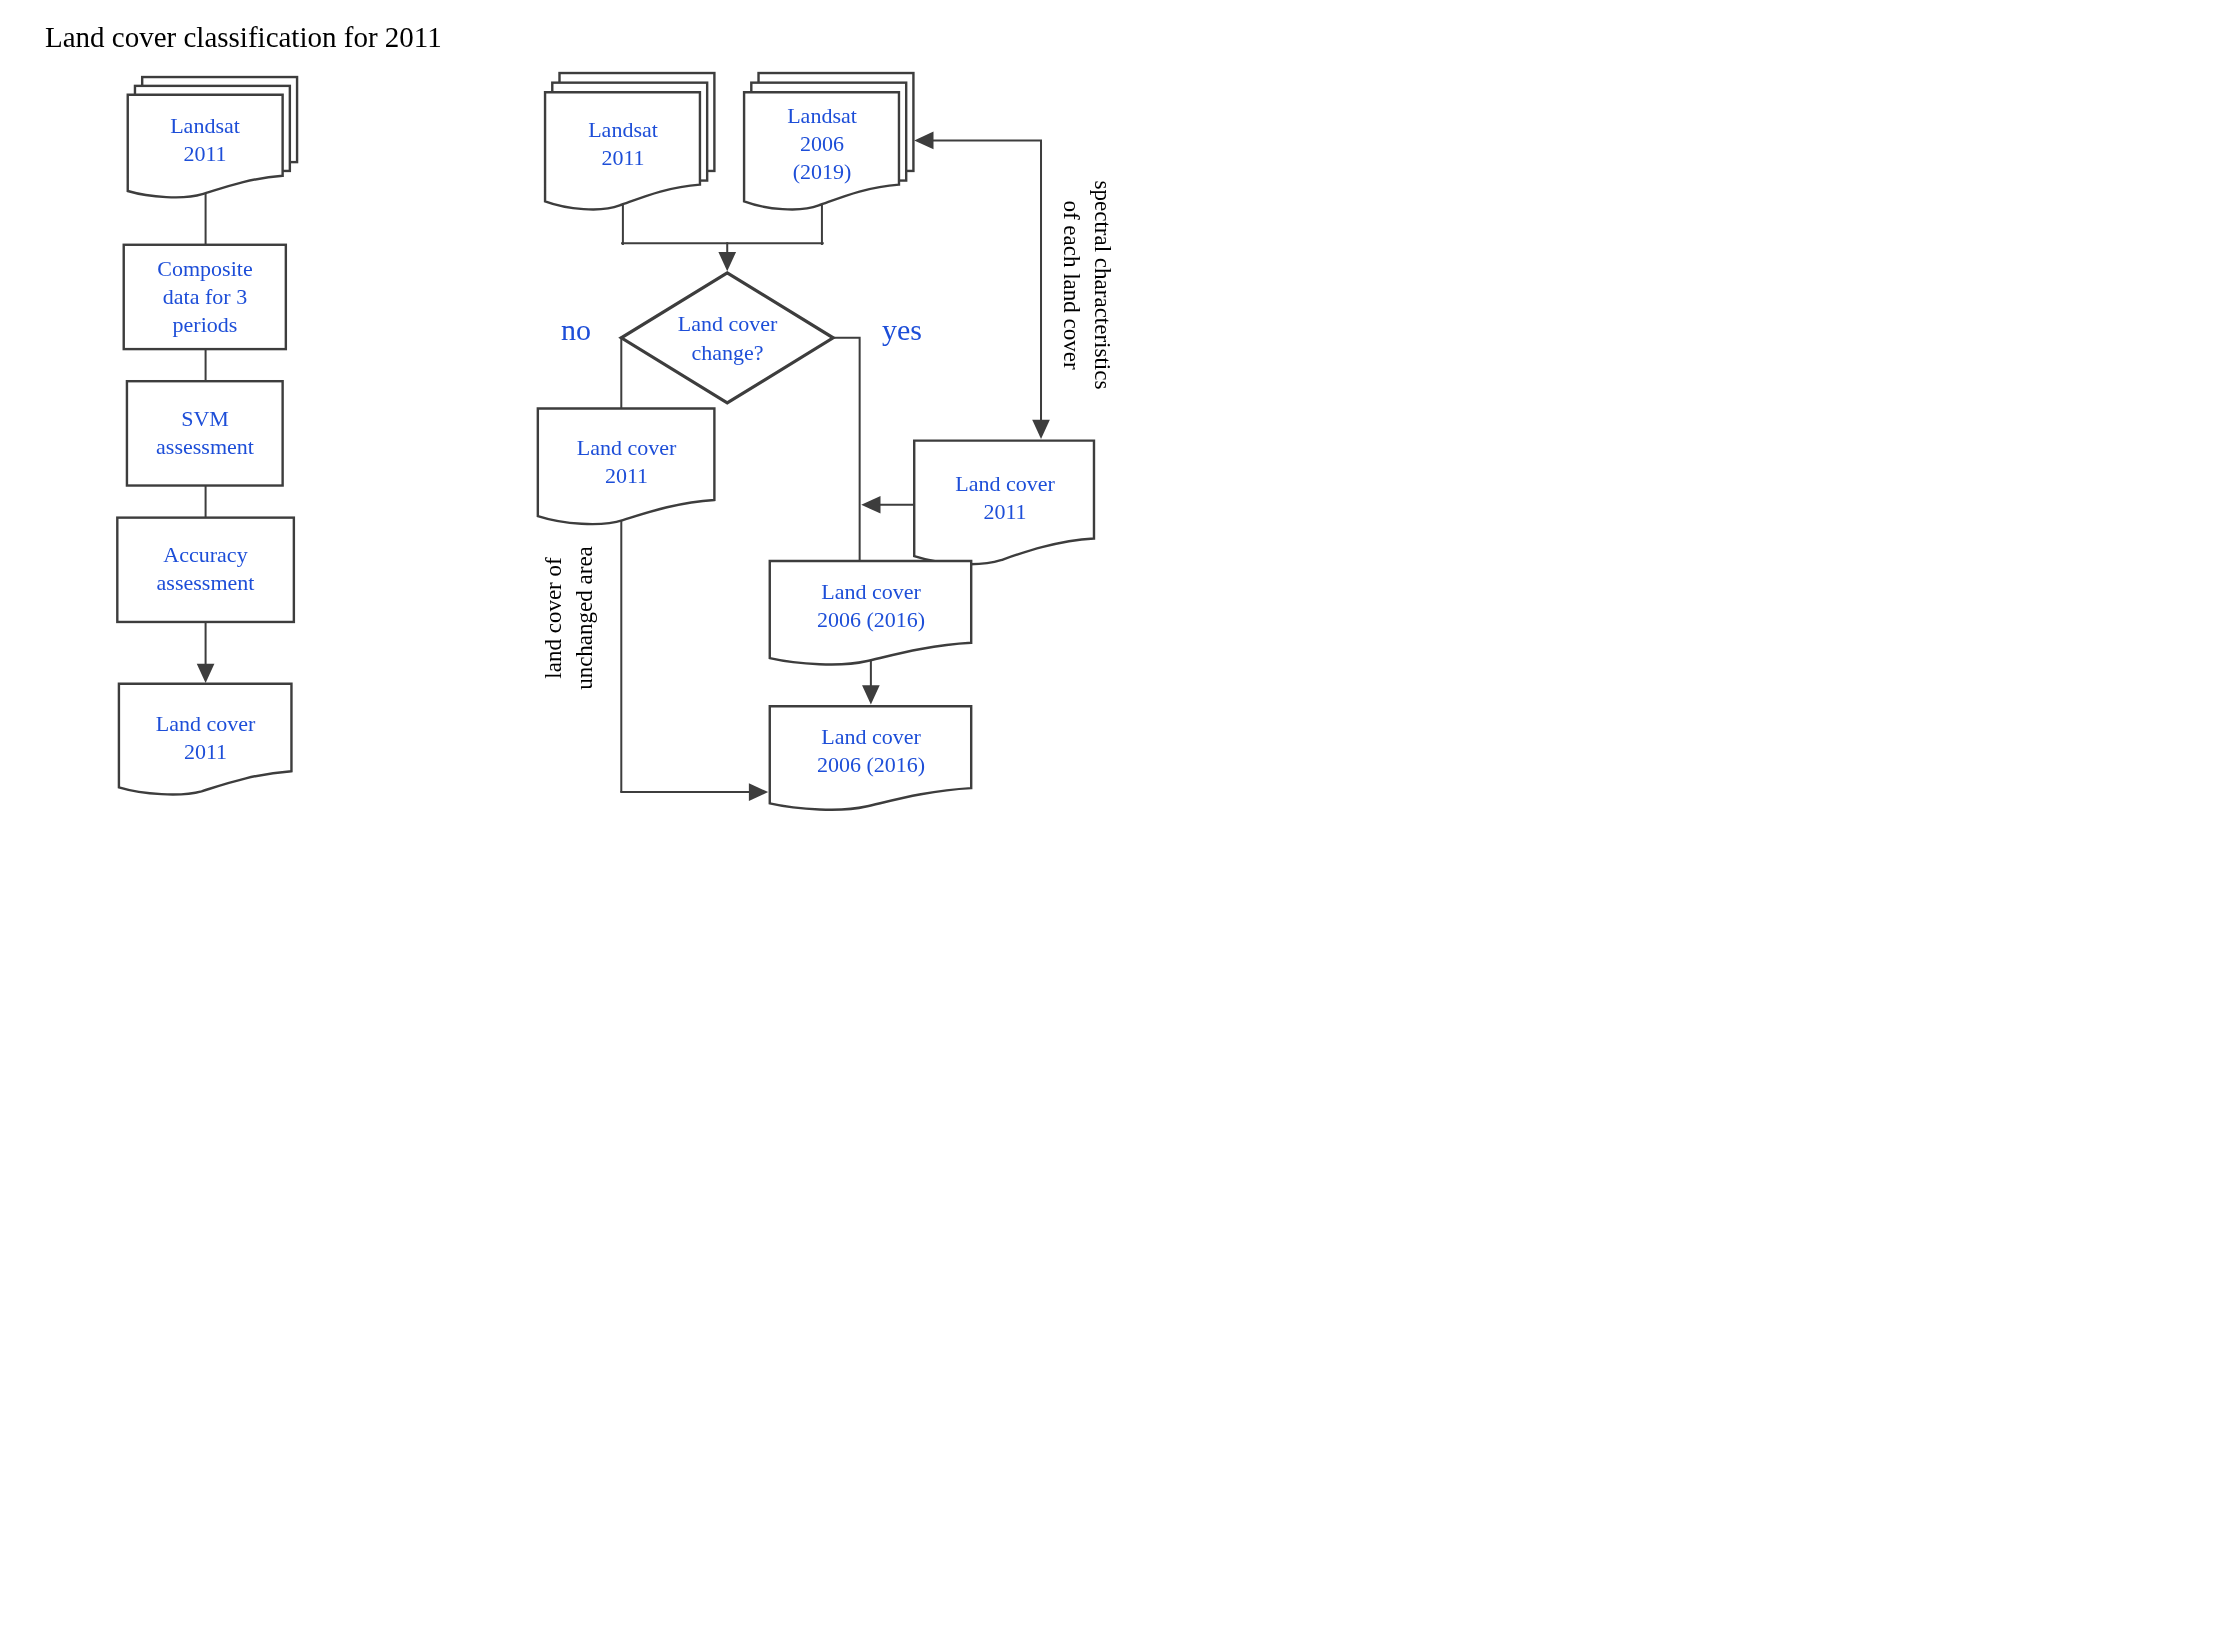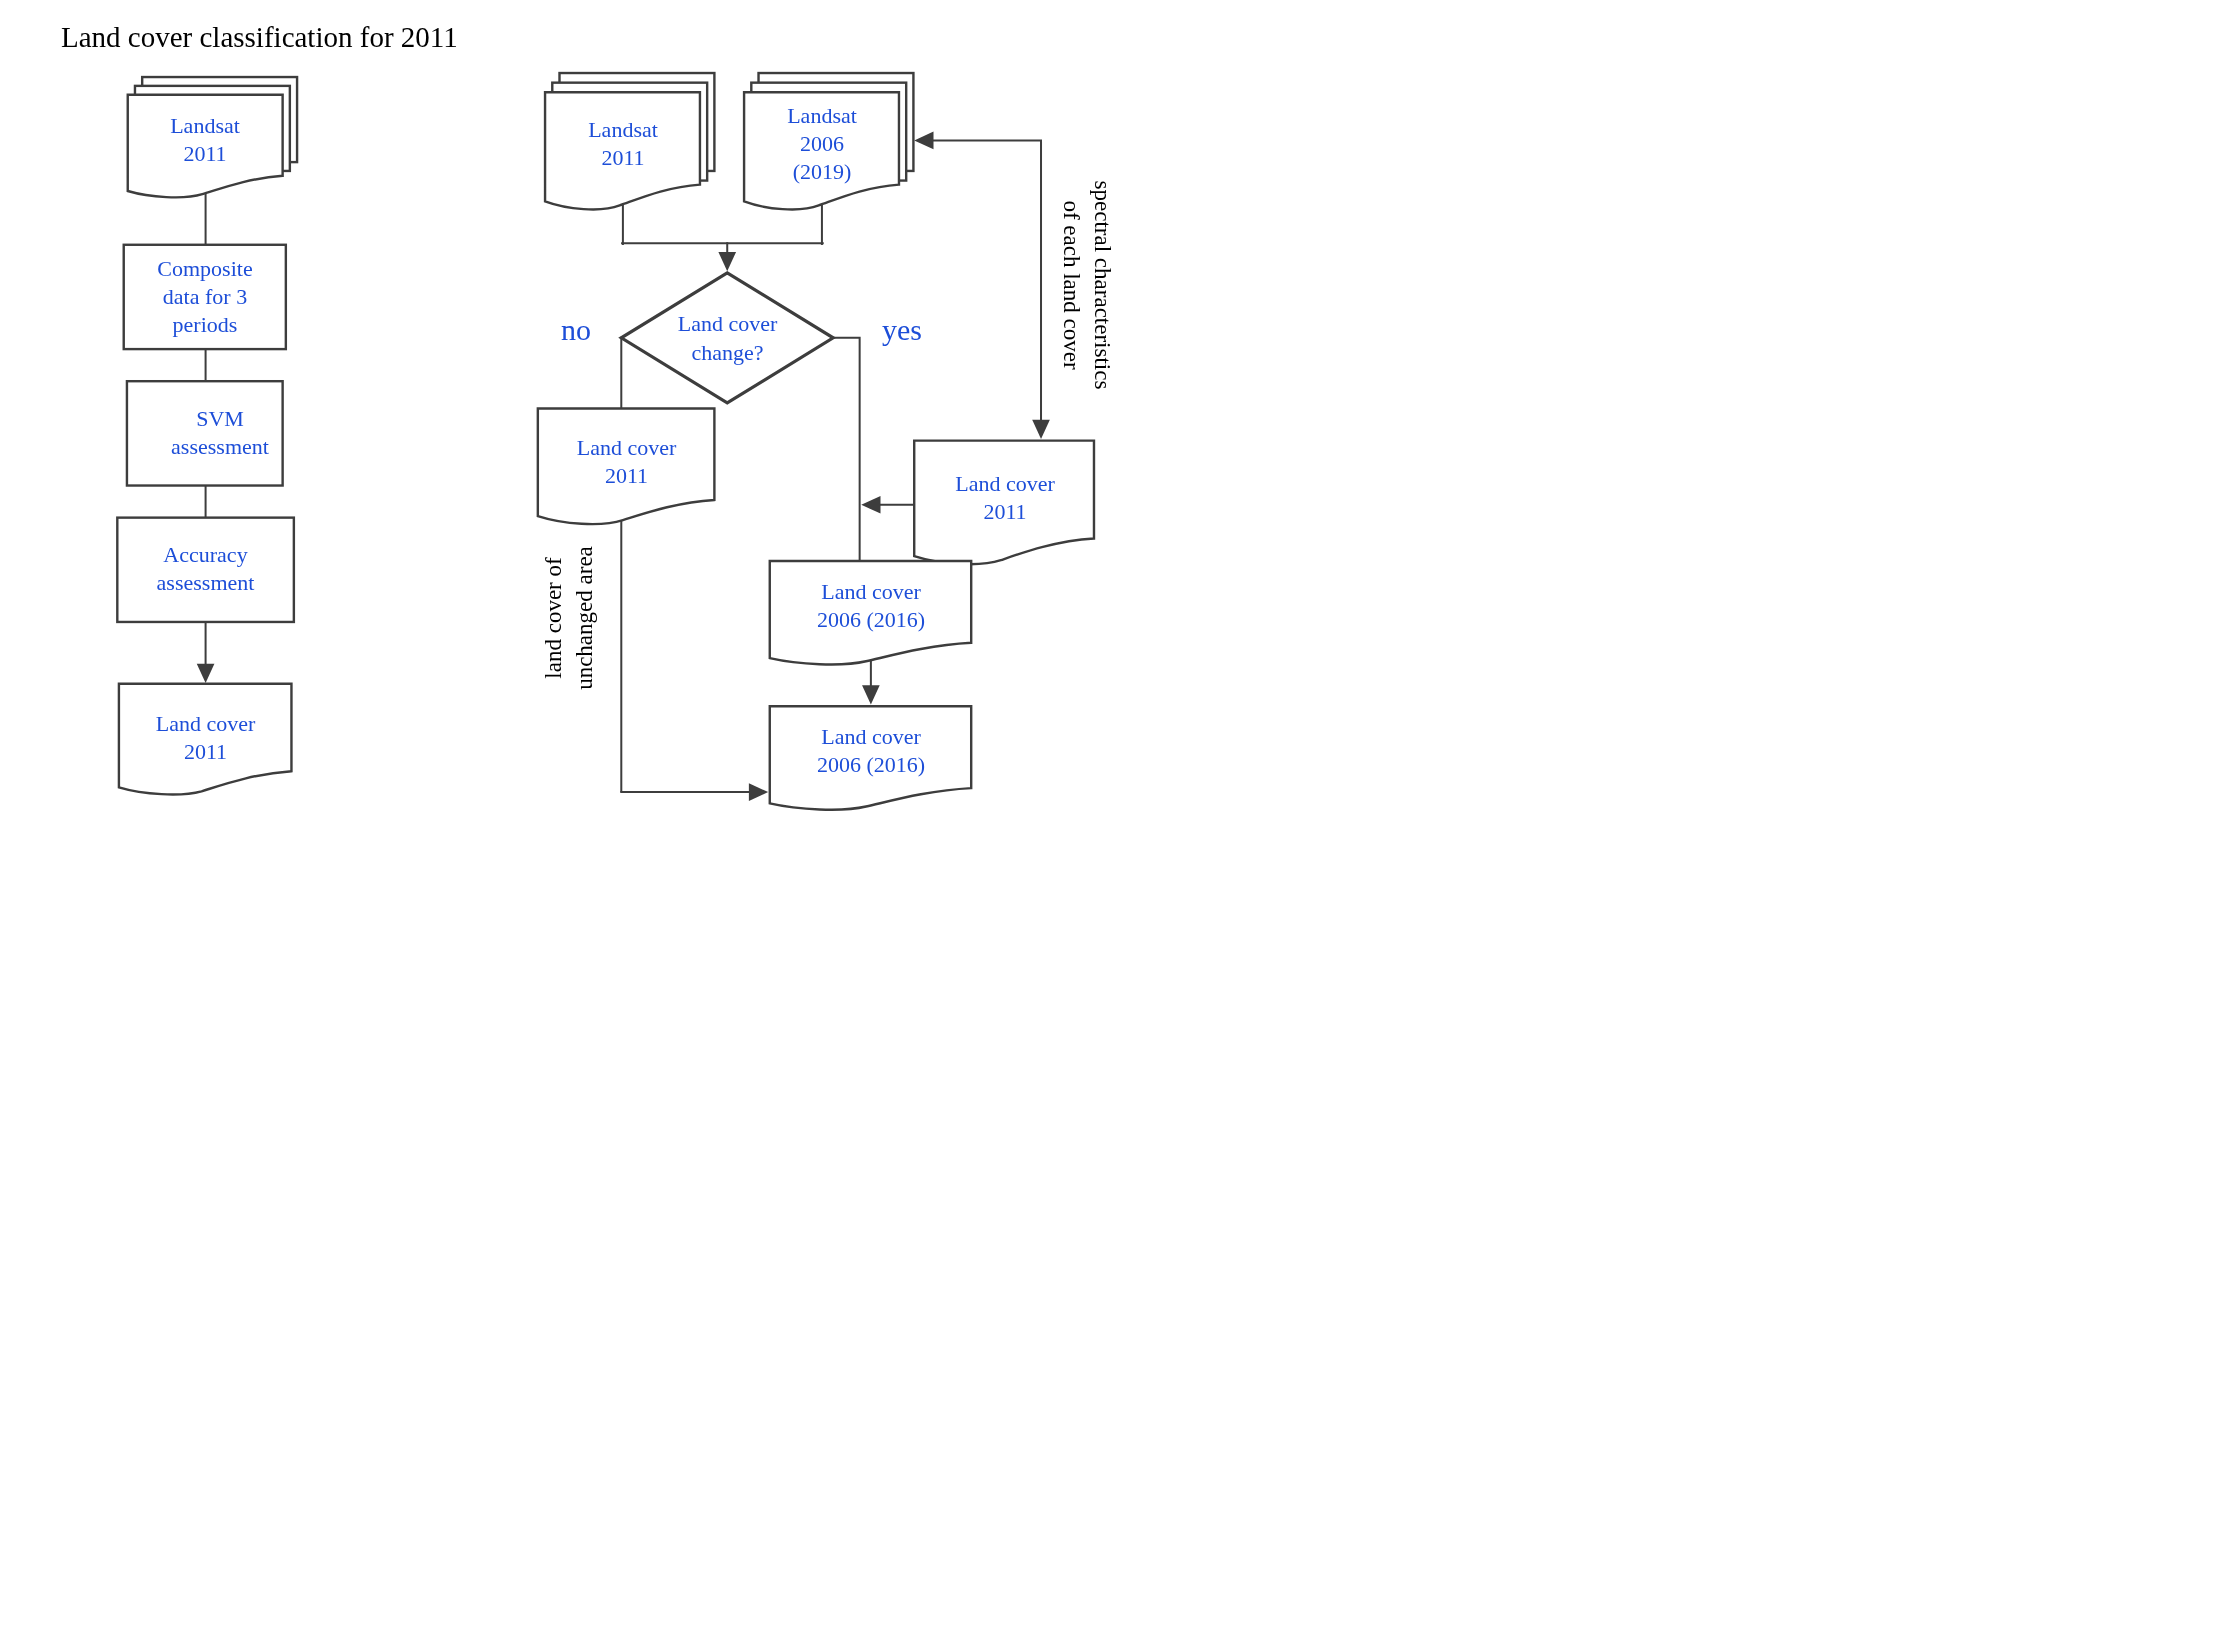--- a/index.html
+++ b/index.html
@@ -25,21 +25,20 @@
     position: absolute;
     text-align: center;
     color: #1d4ed8;
     font-family: "Liberation Serif", "DejaVu Serif", serif;
   }
   .chart-title {
     position: absolute;
     font-size: 29px;
     white-space: nowrap;
     color: #000;
-    margin-left: 16px;
   }
   .node-text {
     font-size: 22px;
     line-height: 28px;
   }
   .branch-label {
     font-size: 30px;
     line-height: 24px;
   }
   .vlabel {
@@ -132,21 +131,21 @@
     <div>Landsat</div>
     <div>2011</div>
   </div>
 
   <div class="txt node-text" style="left:124px; top:255px; width:162px;">
     <div>Composite</div>
     <div>data for 3</div>
     <div>periods</div>
   </div>
 
-  <div class="txt node-text" style="left:142px; top:405px; width:156px;">
+  <div class="txt node-text" style="left:127px; top:405px; width:156px;">
     <div>SVM</div>
     <div>assessment</div>
   </div>
 
   <div class="txt node-text" style="left:117px; top:541px; width:177px;font-family:Liberation Serif, serif;">
     <div>Accuracy</div>
     <div>assessment</div>
   </div>
 
   <div class="txt node-text" style="left:119px; top:710px; width:173px;">

